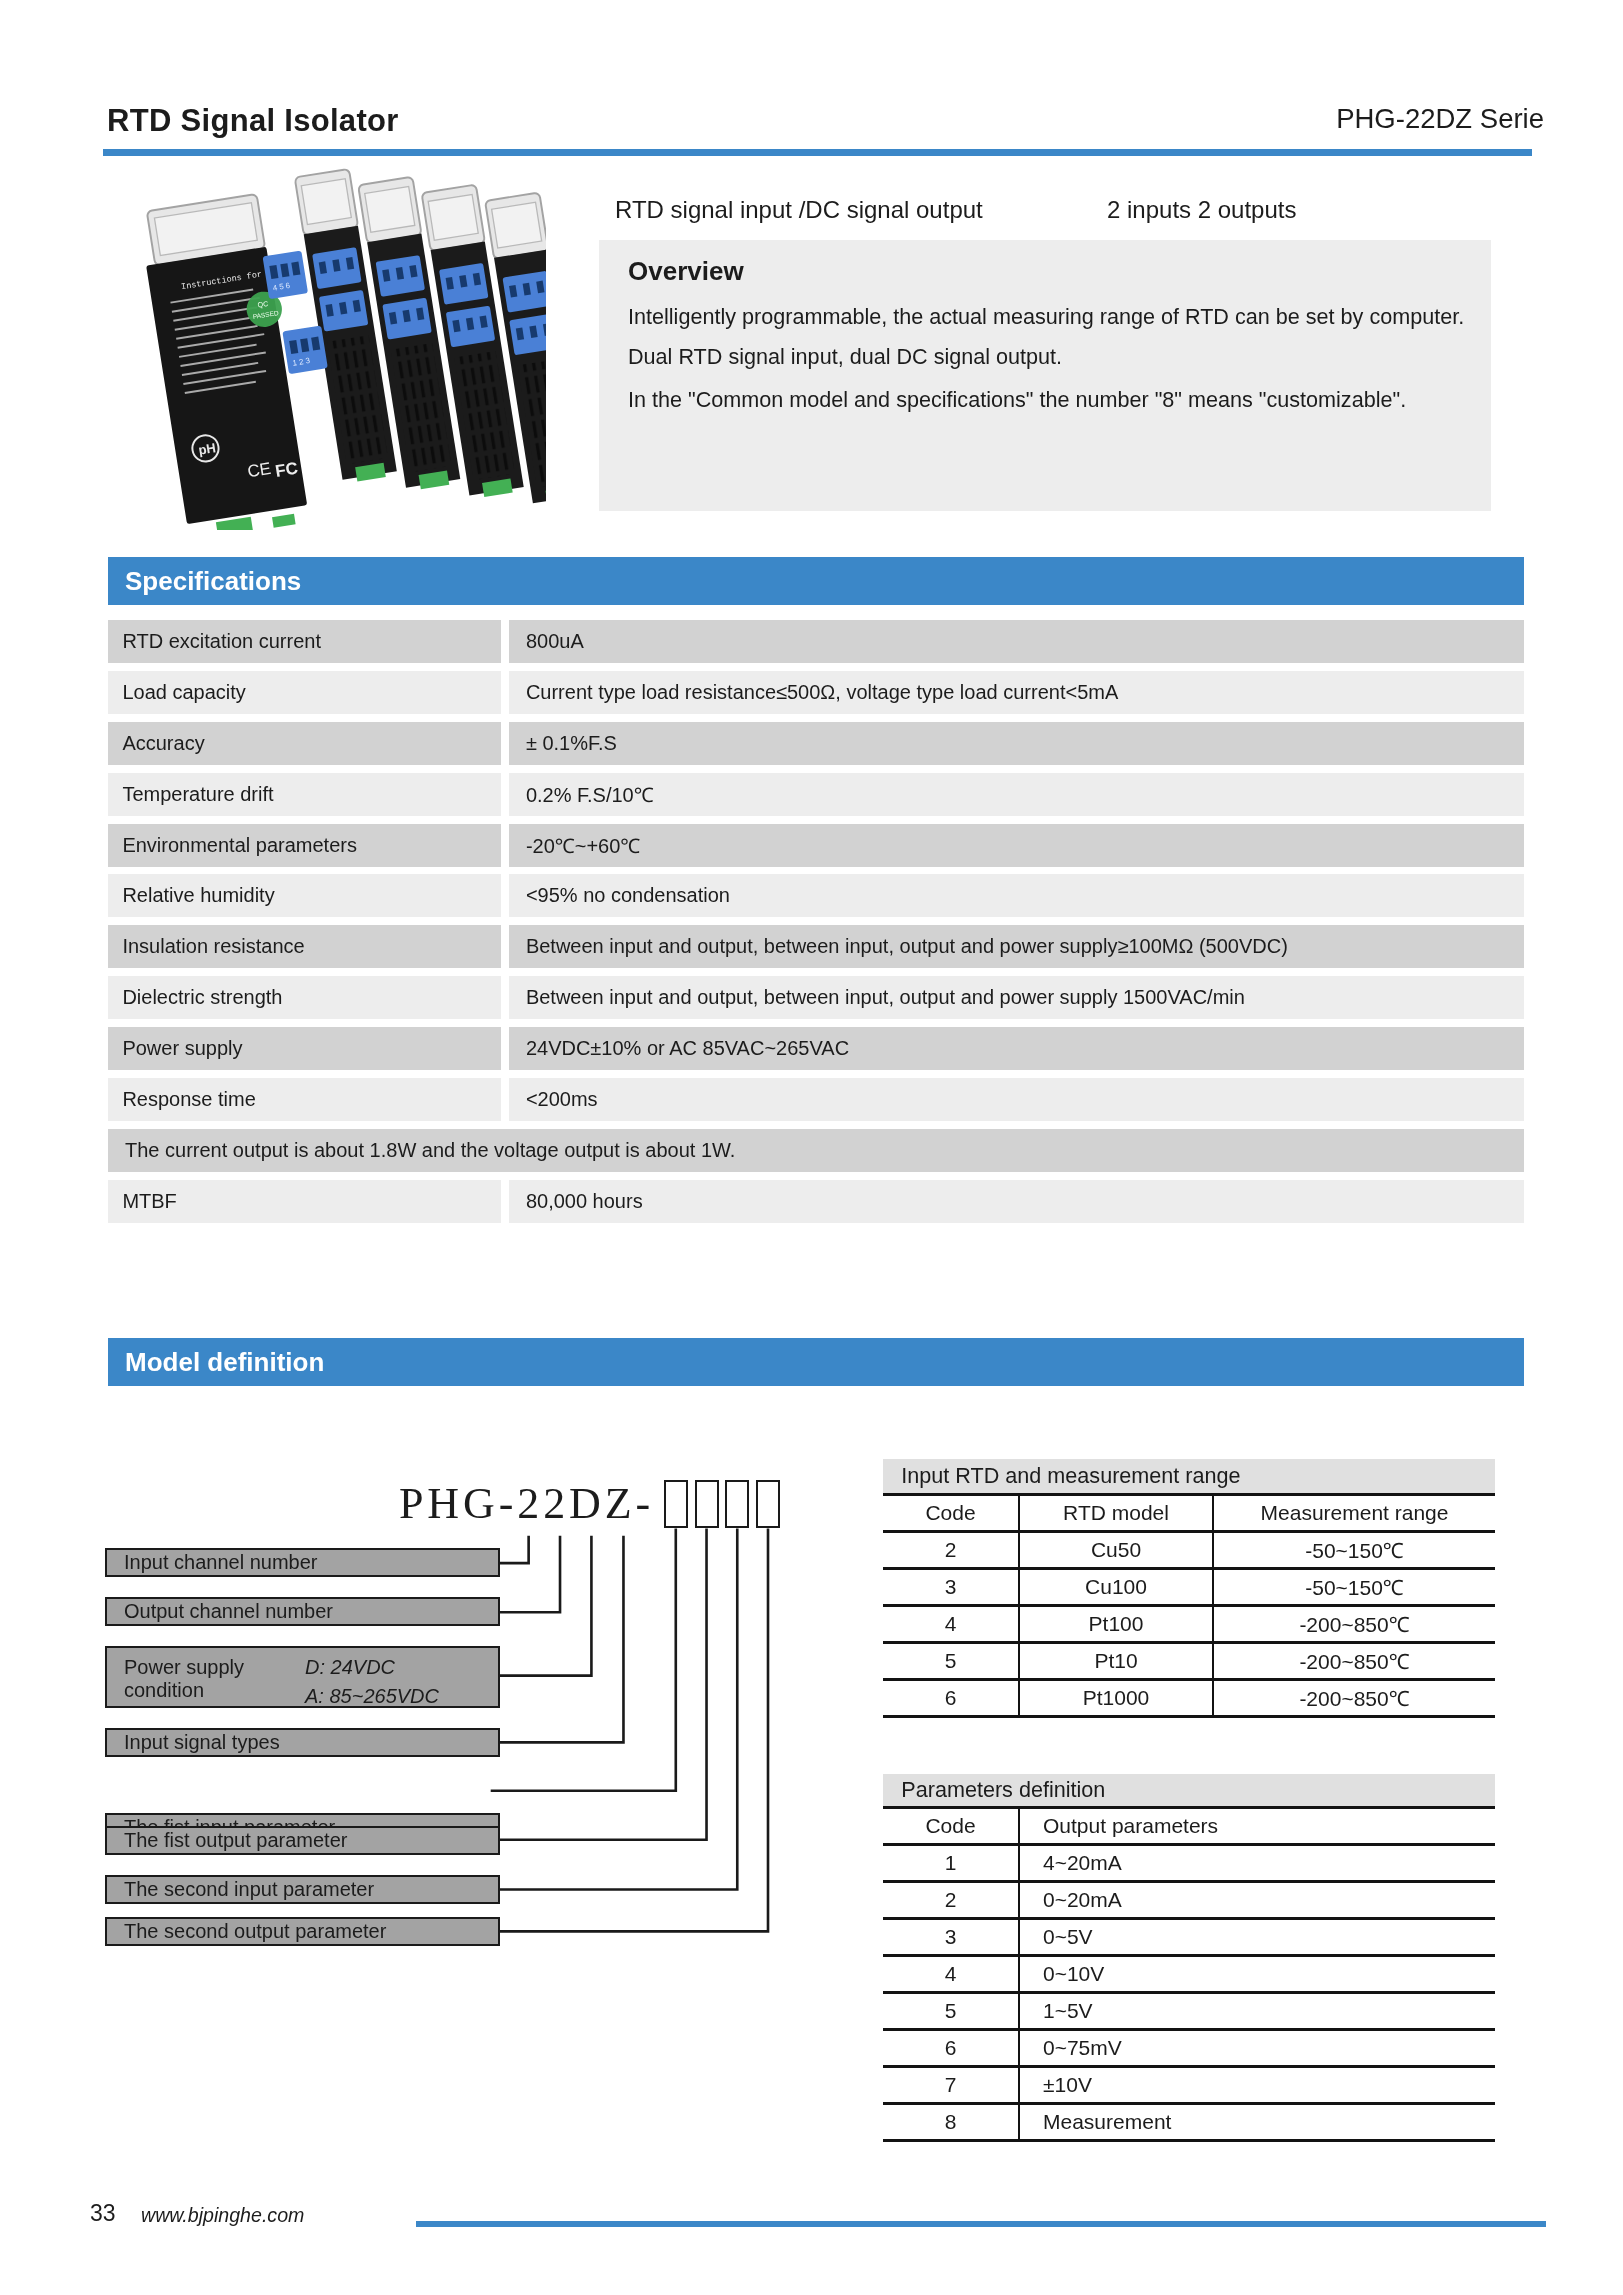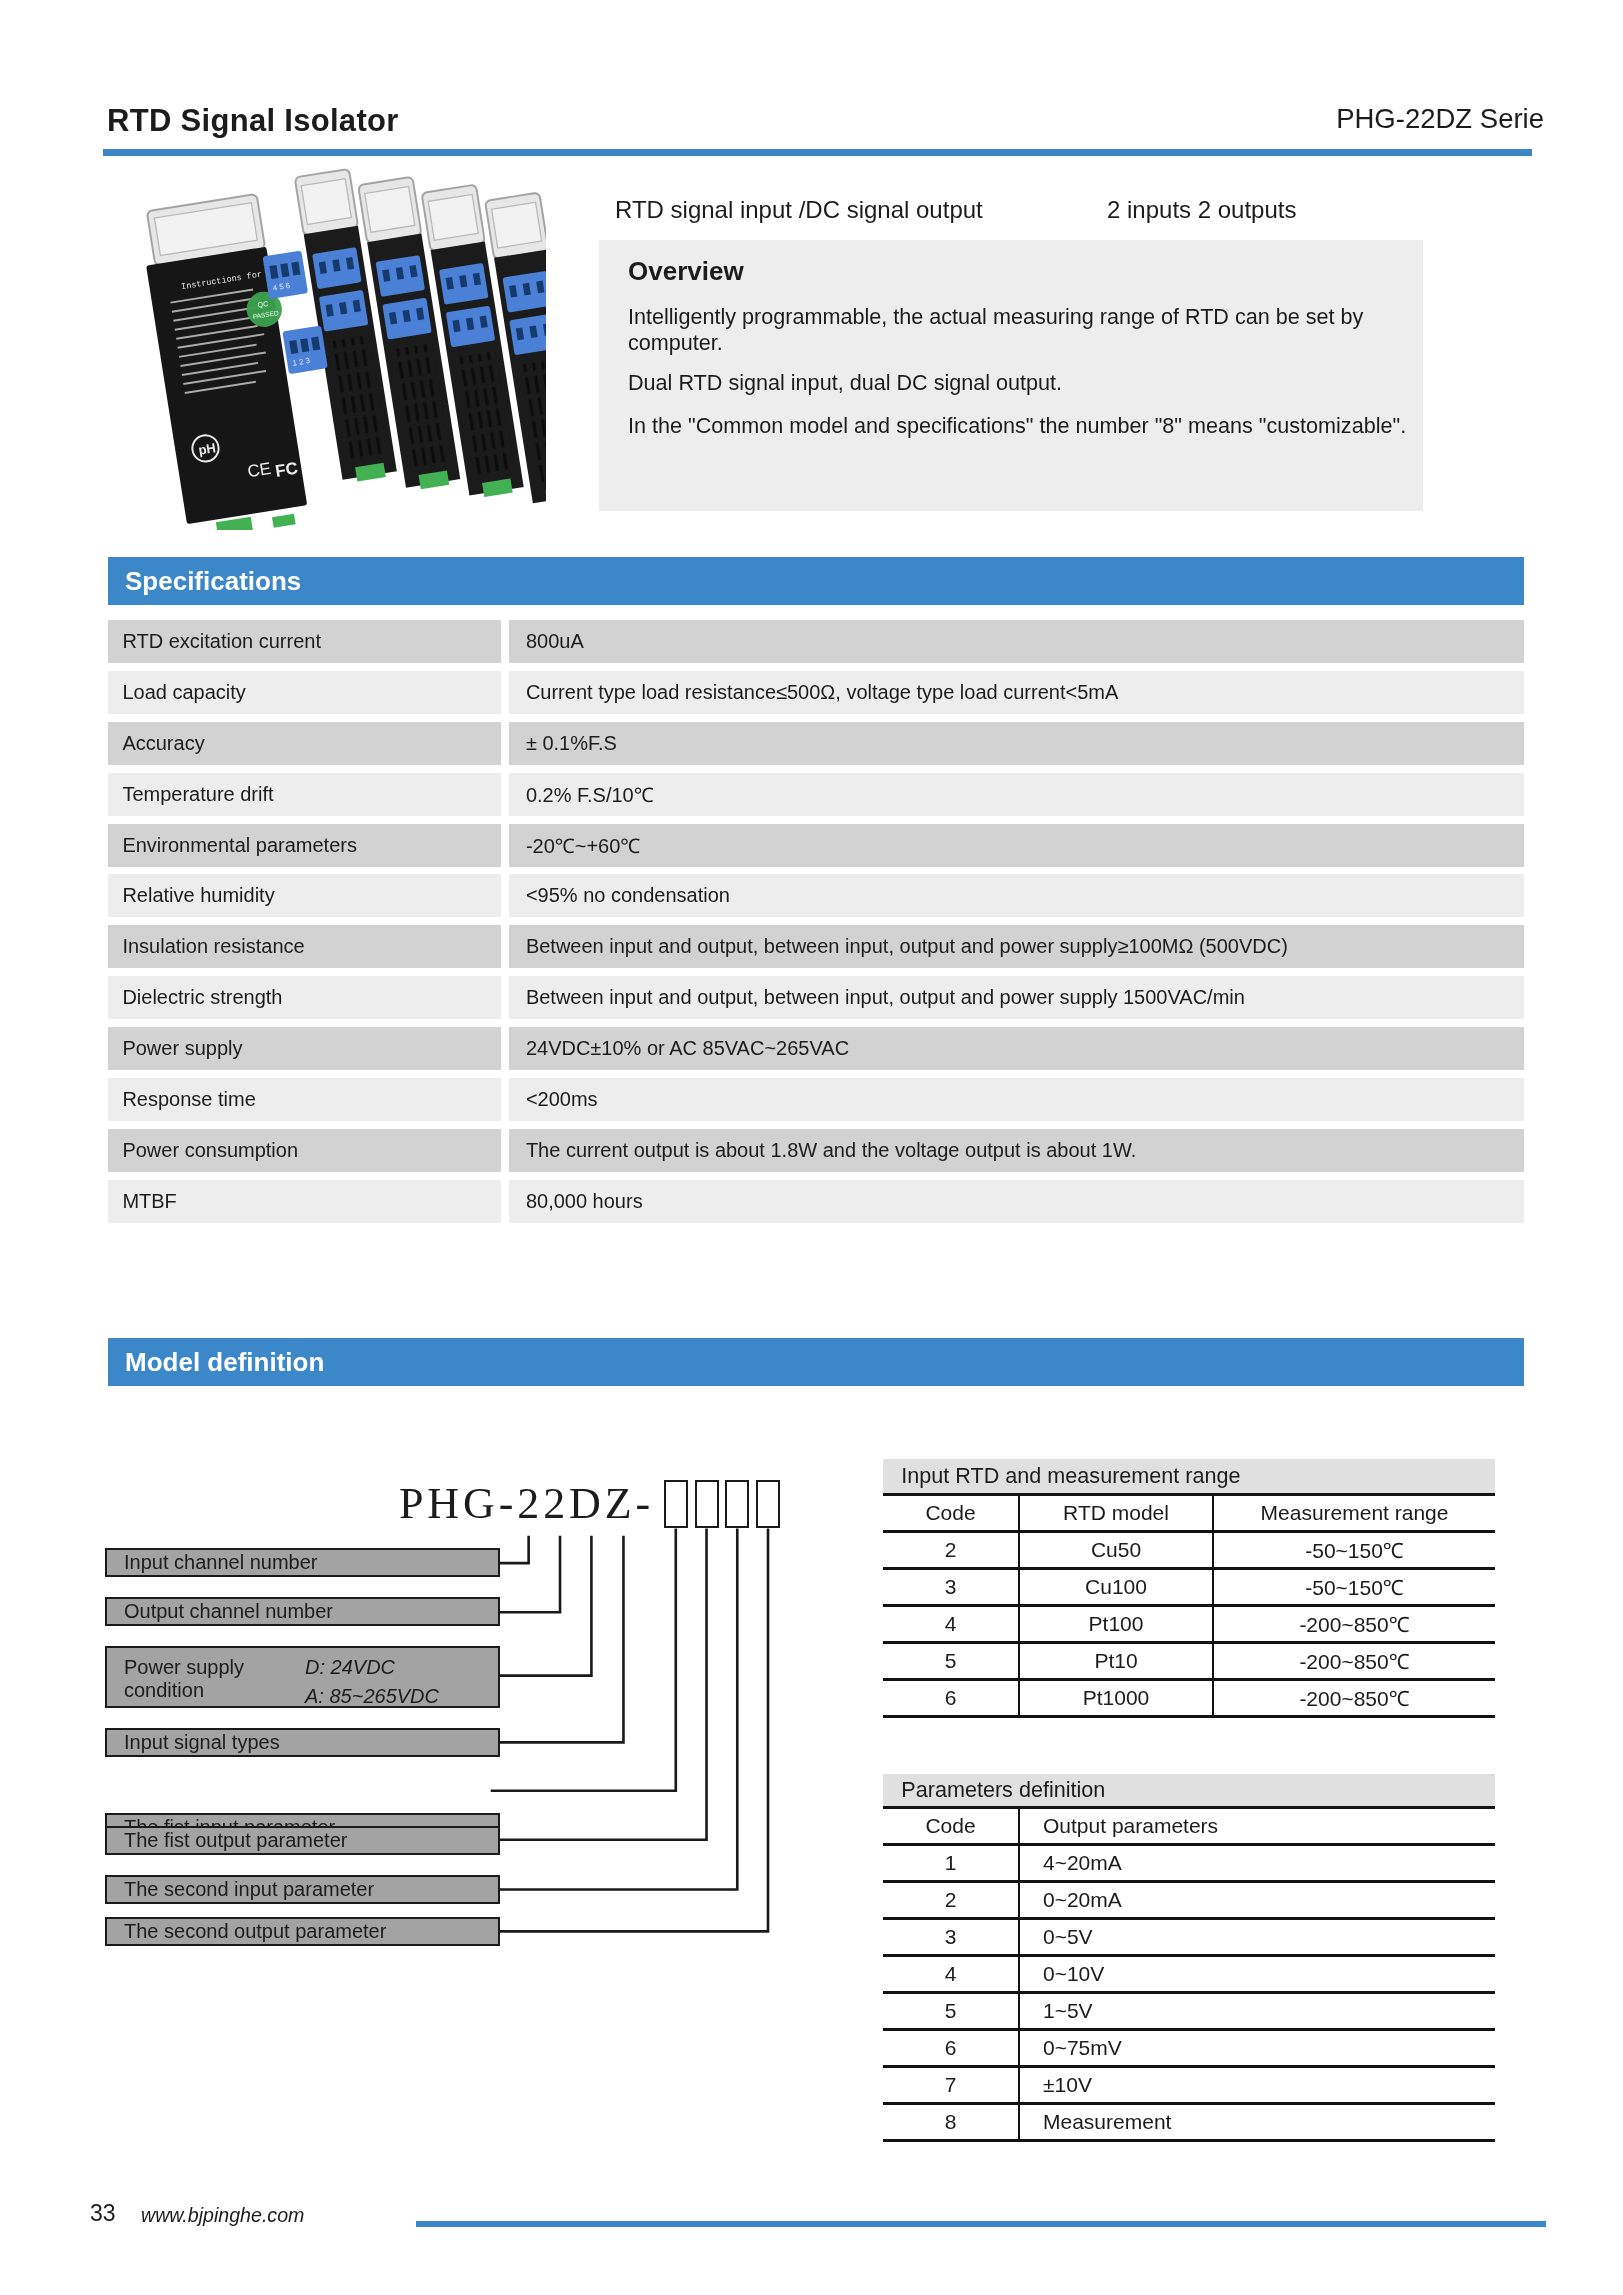--- a/index.html
+++ b/index.html
@@ -10,21 +10,21 @@
   
   .hdr-title{left:107px;top:103px;font-size:31px;font-weight:bold;letter-spacing:0.3px;}
   .hdr-series{top:103px;right:79px;font-size:27.5px;}
   .hdr-rule{left:103px;top:149px;width:1429px;height:7.2px;background:#3b87c8;}
 
   
   .caption-left{left:615px;top:196px;font-size:24px;}
   .caption-right{left:1107px;top:196px;font-size:24px;}
 
   
-  .overview{left:599px;top:240px;width:824px;height:271px;background:#ededed;box-sizing:border-box;}
+  .overview{left:599px;top:240px;width:892px;height:271px;background:#ededed;box-sizing:border-box;}
   .ov-heading{margin:15.7px 0 0 29px;font-size:26px;font-weight:bold;line-height:31px;}
   .ov-line{margin:17px 0 0 29px;font-size:21.6px;line-height:26px;}
   .ov-line.first{margin-top:14.4px;}
 
   
   .section-bar{left:108px;width:1416px;height:48px;background:#3b87c8;color:#fff;
                font-size:26px;font-weight:bold;display:flex;align-items:center;
                padding-left:17px;box-sizing:border-box;}
   .bar-specs{top:557px;}
   .bar-model{top:1338px;}
@@ -251,21 +251,20 @@
     </div>
     <div class="spec-row">
       <div class="spec-cell label">Power supply</div>
       <div class="spec-cell value">24VDC±10% or AC 85VAC~265VAC</div>
     </div>
     <div class="spec-row">
       <div class="spec-cell label">Response time</div>
       <div class="spec-cell value">&lt;200ms</div>
     </div>
     <div class="spec-row">
-      <div class="spec-cell label">Power consumption</div>
       <div class="spec-cell value">The current output is about 1.8W and the voltage output is about 1W.</div>
     </div>
     <div class="spec-row">
       <div class="spec-cell label">MTBF</div>
       <div class="spec-cell value">80,000 hours</div>
     </div>
   </div>
 
   <div class="abs section-bar bar-model">
     <span>Model definition</span>

